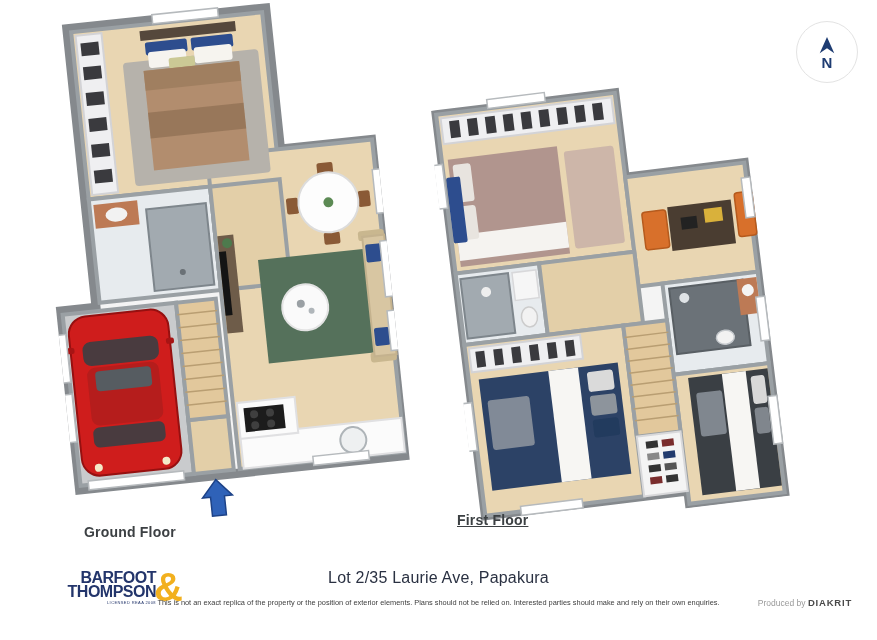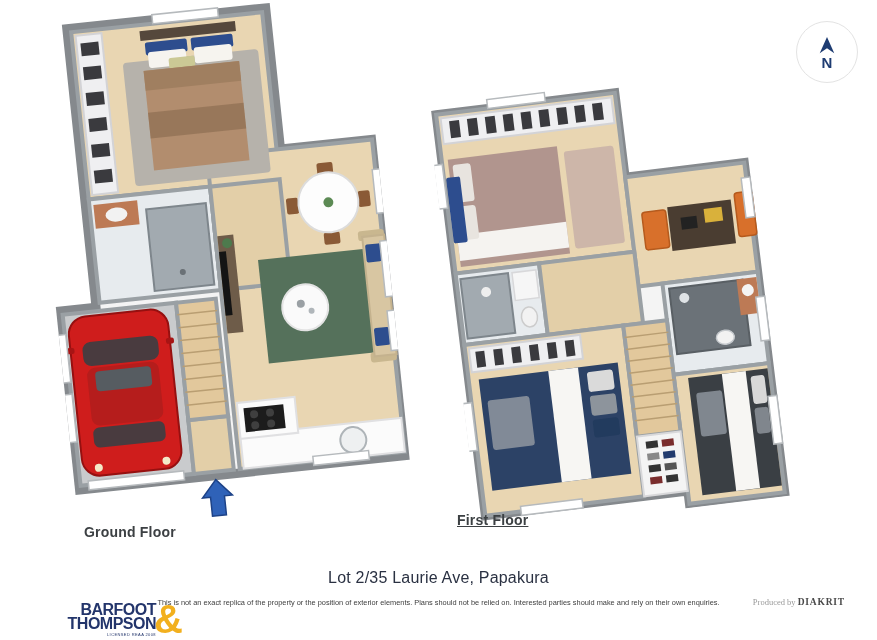--- a/index.html
+++ b/index.html
@@ -42,29 +42,29 @@
            align-items:center;justify-content:center;box-sizing:border-box;}
   #compass .n{font-size:15px;font-weight:bold;color:#1e3c72;line-height:12px;margin-top:1px;}
 
   
   #address-title{position:absolute;left:0;top:569px;width:100%;text-align:center;
                  font-size:16px;font-weight:normal;color:#2a3142;letter-spacing:.2px;}
   .disclaimer{position:absolute;left:0;width:100%;text-align:center;font-size:7.4px;color:#3c3c3c;}
   #disclaimer1{top:589px;}
   #disclaimer2{top:598px;}
 
-  #brand-logo{position:absolute;left:44px;top:571px;width:112px;color:#23356b;margin-top:32px;}
+  #brand-logo{position:absolute;left:44px;top:571px;width:112px;color:#23356b;}
   #brand-logo .w{font-weight:bold;text-align:right;letter-spacing:-.5px;line-height:14px;white-space:nowrap;}
   #brand-logo .w1{font-size:16px;}
   #brand-logo .w2{font-size:16px;}
   #brand-logo .amp{position:absolute;right:-27px;top:-4px;font-size:40px;line-height:40px;
                    font-weight:bold;color:#f2b01e;}
   #brand-logo .tagline{font-size:4px;text-align:right;letter-spacing:.4px;color:#23356b;margin-top:1px;}
 
-  #produced{position:absolute;right:32px;top:597px;font-size:8.5px;color:#9a9a9a;font-family:Liberation Serif, serif;}
+  #produced{position:absolute;right:25px;top:597px;font-size:8.5px;color:#9a9a9a;}
   #produced b{font-size:9.5px;color:#4a4a4a;letter-spacing:.8px;}
 </style>
 </head>
 <body>
 
 <div id="canvas">
 
   <div id="ground-plan" class="plan">
     <svg viewBox="0 0 336 512">
 

